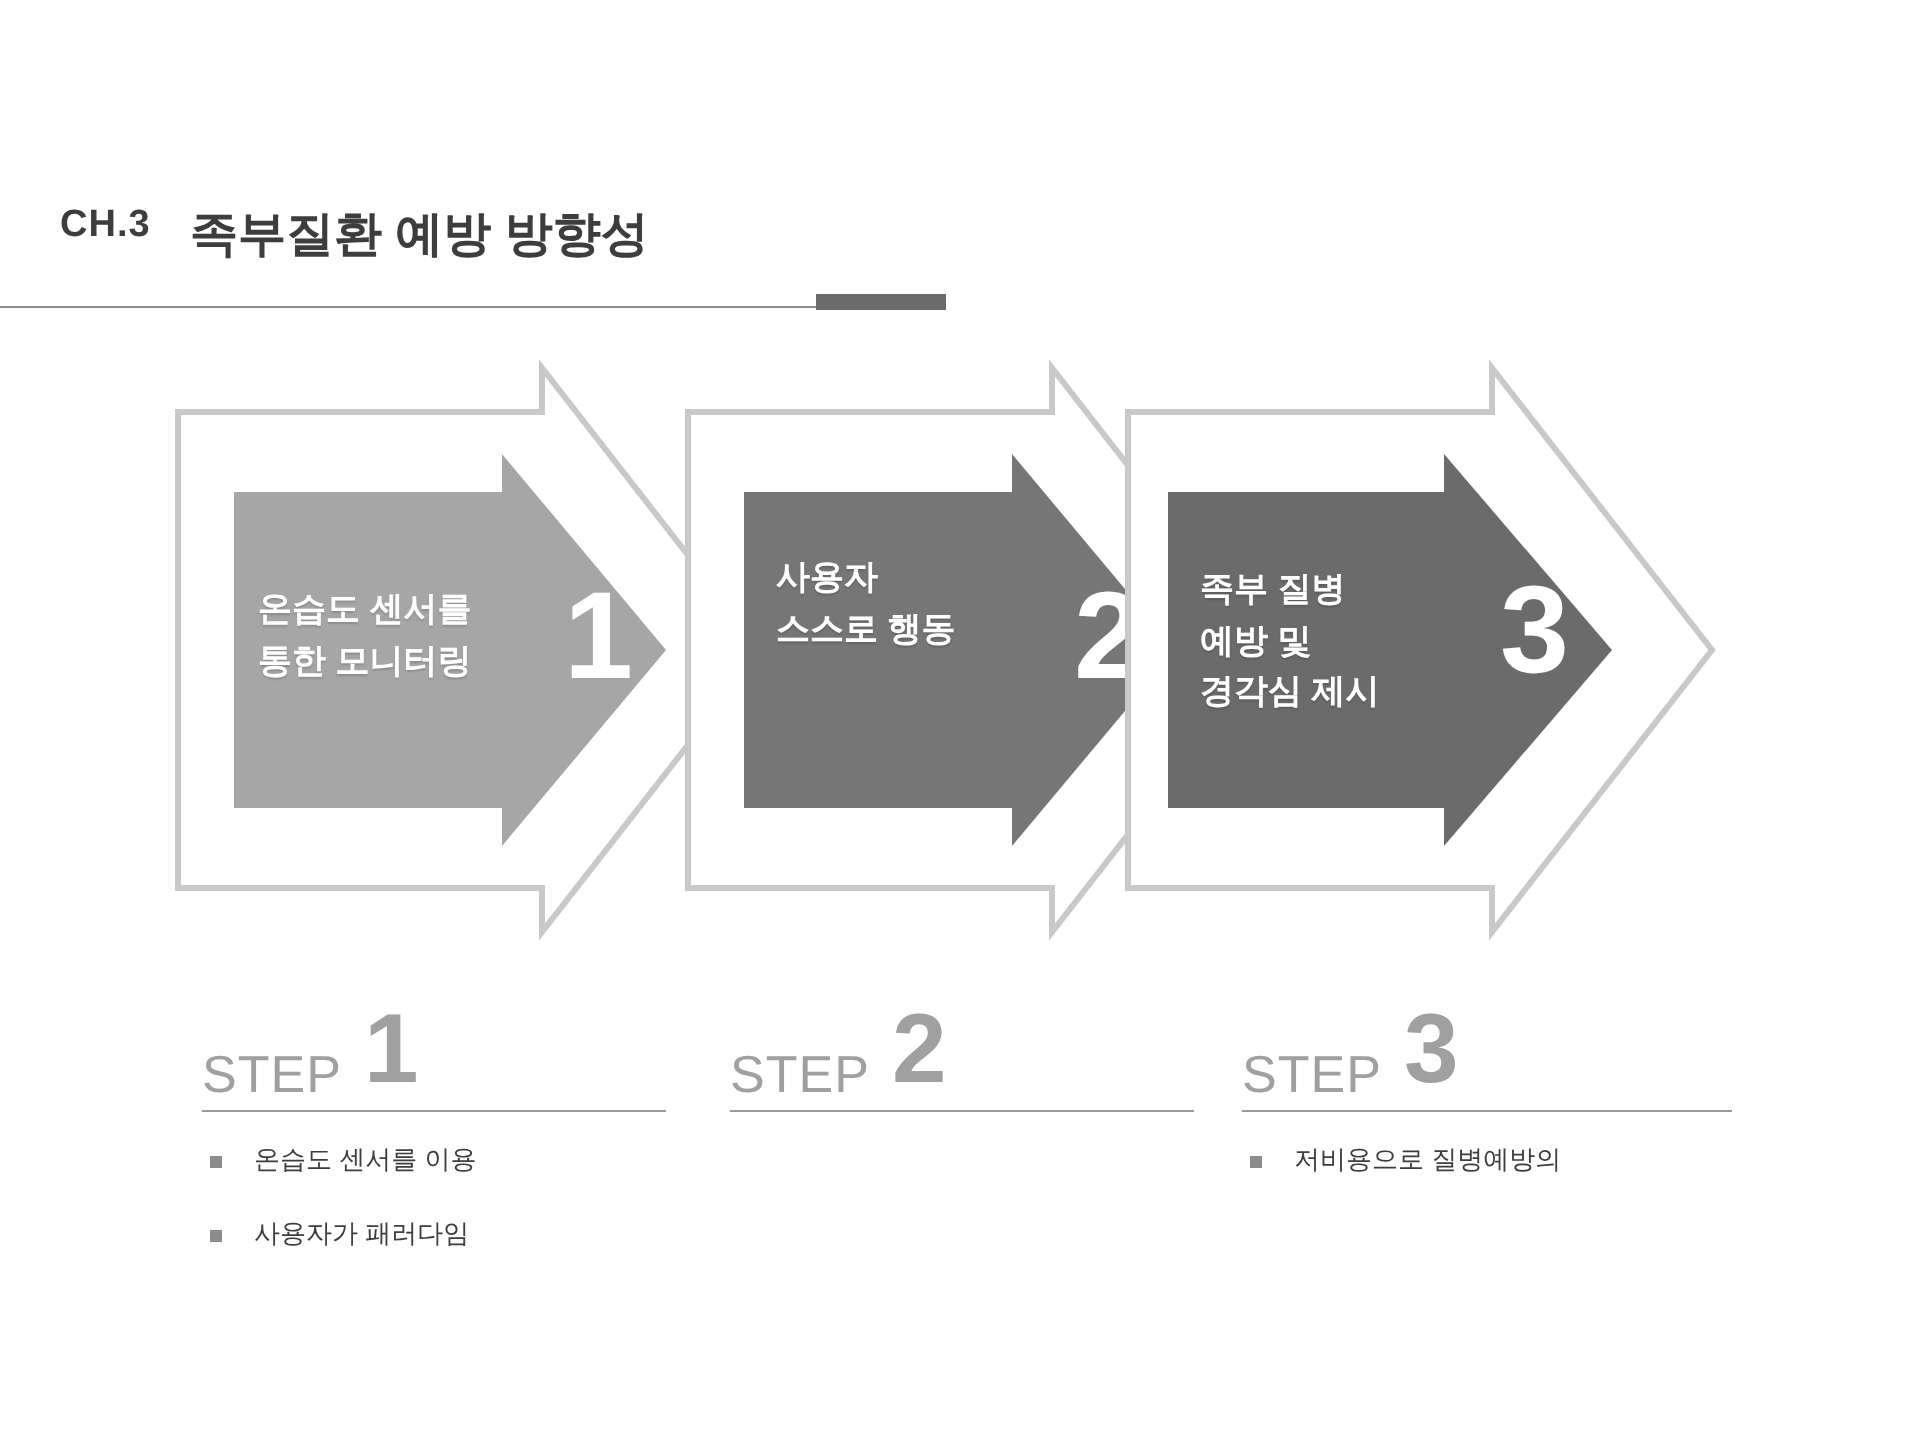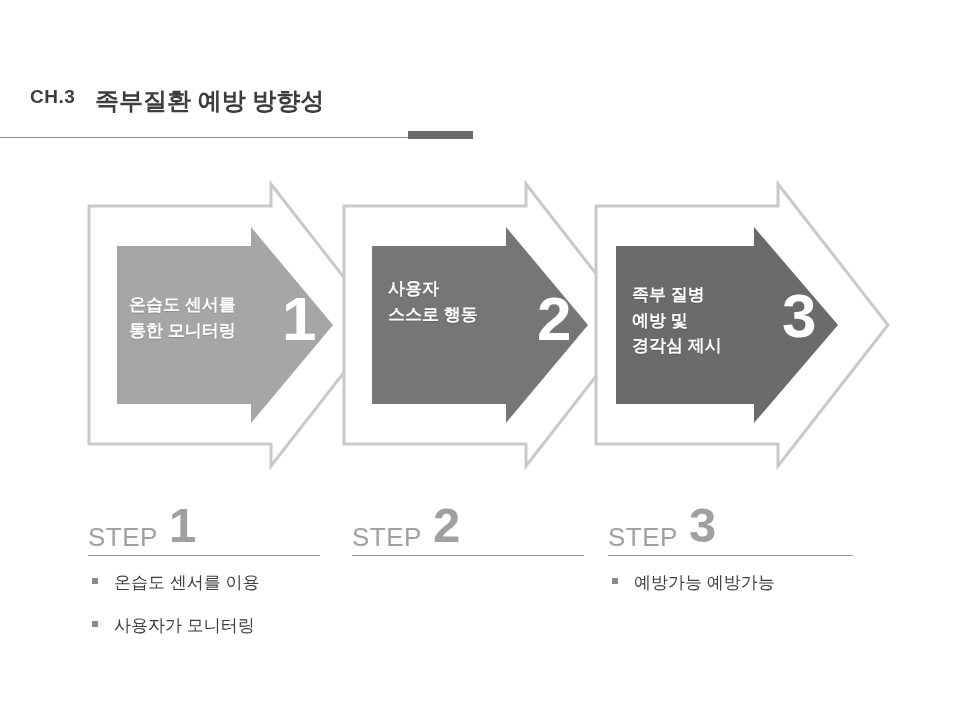--- a/index.html
+++ b/index.html
@@ -12,21 +12,21 @@
     background: #ffffff;
     font-family: "Liberation Sans", sans-serif;
     overflow: hidden;
     position: relative;
   }
 
   
   .header {
     position: absolute;
     left: 0;
-    top: 80px;
+    top: 96px;
     width: 948px;
     height: 70px;
   }
   .header-chapter {
     position: absolute;
     left: 30px;
     top: 6px;
     font-size: 19px;
     font-weight: bold;
     color: #3d3d3d;
@@ -66,21 +66,21 @@
     height: 300px;
   }
   .arrow-group {
     position: absolute;
     top: 0;
     width: 300px;
     height: 290px;
   }
   .arrow-group.g1 { left: 85px; }
   .arrow-group.g2 { left: 340px; }
-  .arrow-group.g3 { left: 592px; }
+  .arrow-group.g3 { left: 560px; }
 
   .arrow-outer,
   .arrow-inner {
     position: absolute;
     left: 0;
     top: 0;
   }
   .arrow-outer svg, .arrow-inner svg { display: block; }
 
   .arrow-label {
@@ -112,20 +112,21 @@
     position: absolute;
     left: 0;
     top: 505px;
     width: 960px;
     height: 190px;
   }
   .step-col {
     position: absolute;
     top: 0;
     width: 245px;
+    margin-left: 13px;
   }
   .step-col.c1 { left: 88px; }
   .step-col.c2 { left: 352px; }
   .step-col.c3 { left: 608px; }
 
   .step-head {
     position: relative;
     height: 52px;
   }
   .step-word {
@@ -160,21 +161,21 @@
 
   .bullets {
     margin: 0;
     padding: 14px 0 0 0;
     list-style: none;
   }
   .bullets li {
     position: relative;
     padding-left: 26px;
     margin-bottom: 18px;
-    font-size: 17px;
+    font-size: 13px;
     color: #3d3d3d;
     line-height: 1.45;
   }
   .bullets li::before {
     content: "";
     position: absolute;
     left: 4px;
     top: 7px;
     width: 6px;
     height: 6px;
@@ -247,36 +248,36 @@
 <div class="steps">
 
   <div class="step-col c1">
     <div class="step-head">
       <span class="step-word">STEP</span>
       <span class="step-digit">1</span>
       <div class="step-underline"></div>
     </div>
     <ul class="bullets">
       <li>온습도 센서를 이용</li>
-      <li>사용자가 모니터링</li>
+      <li>사용자가 패러다임</li>
     </ul>
   </div>
 
   <div class="step-col c2">
     <div class="step-head">
       <span class="step-word">STEP</span>
       <span class="step-digit">2</span>
       <div class="step-underline"></div>
     </div>
   </div>
 
   <div class="step-col c3">
     <div class="step-head">
       <span class="step-word">STEP</span>
       <span class="step-digit">3</span>
       <div class="step-underline"></div>
     </div>
     <ul class="bullets">
-      <li>예방가능 예방가능</li>
+      <li>저비용으로 질병예방의</li>
     </ul>
   </div>
 
 </div>
 
 </body></html>

